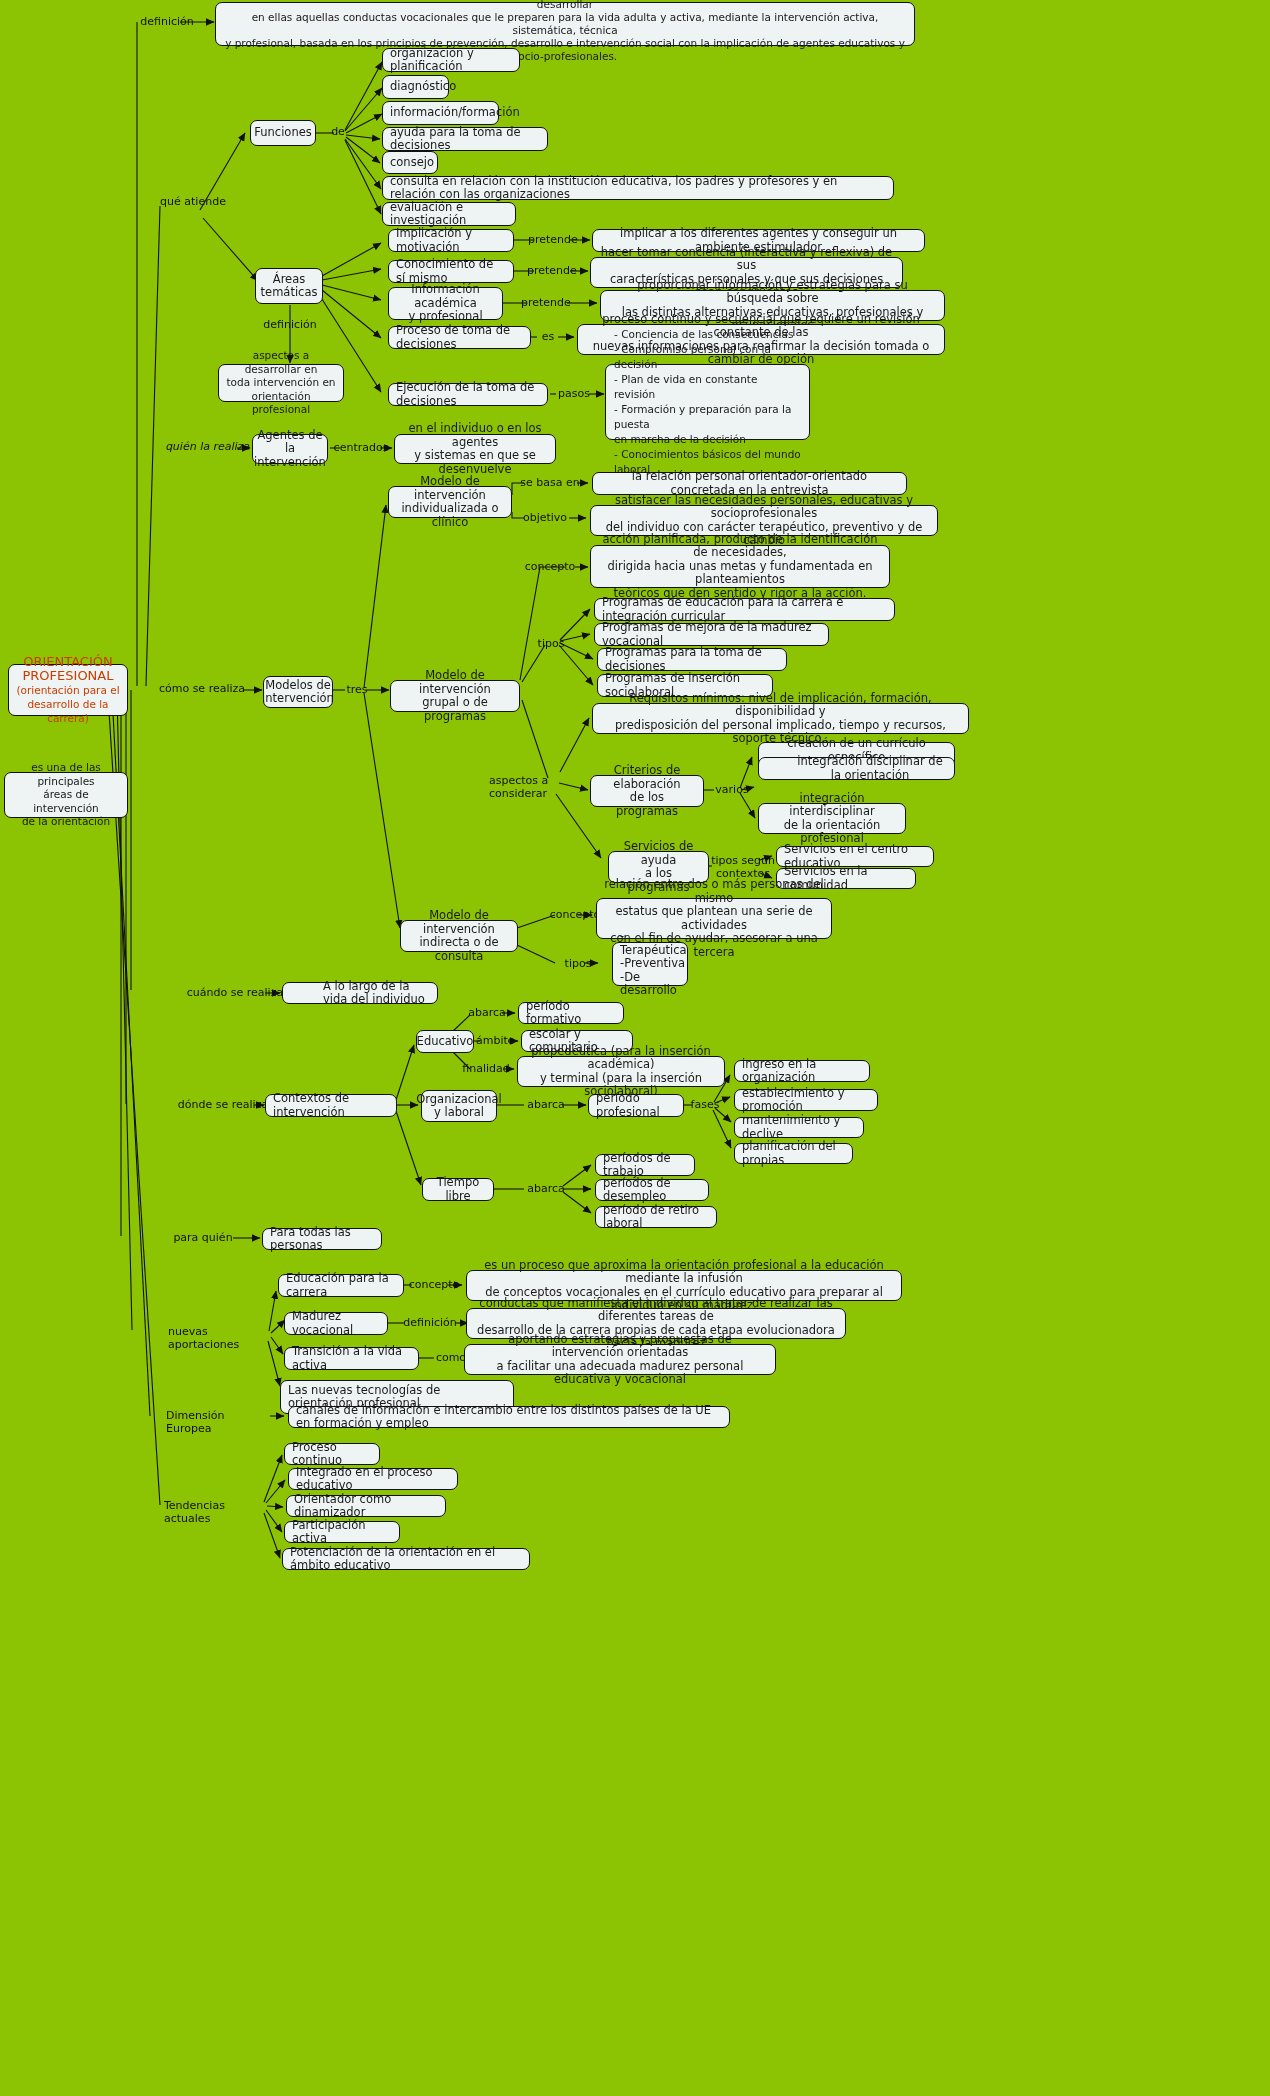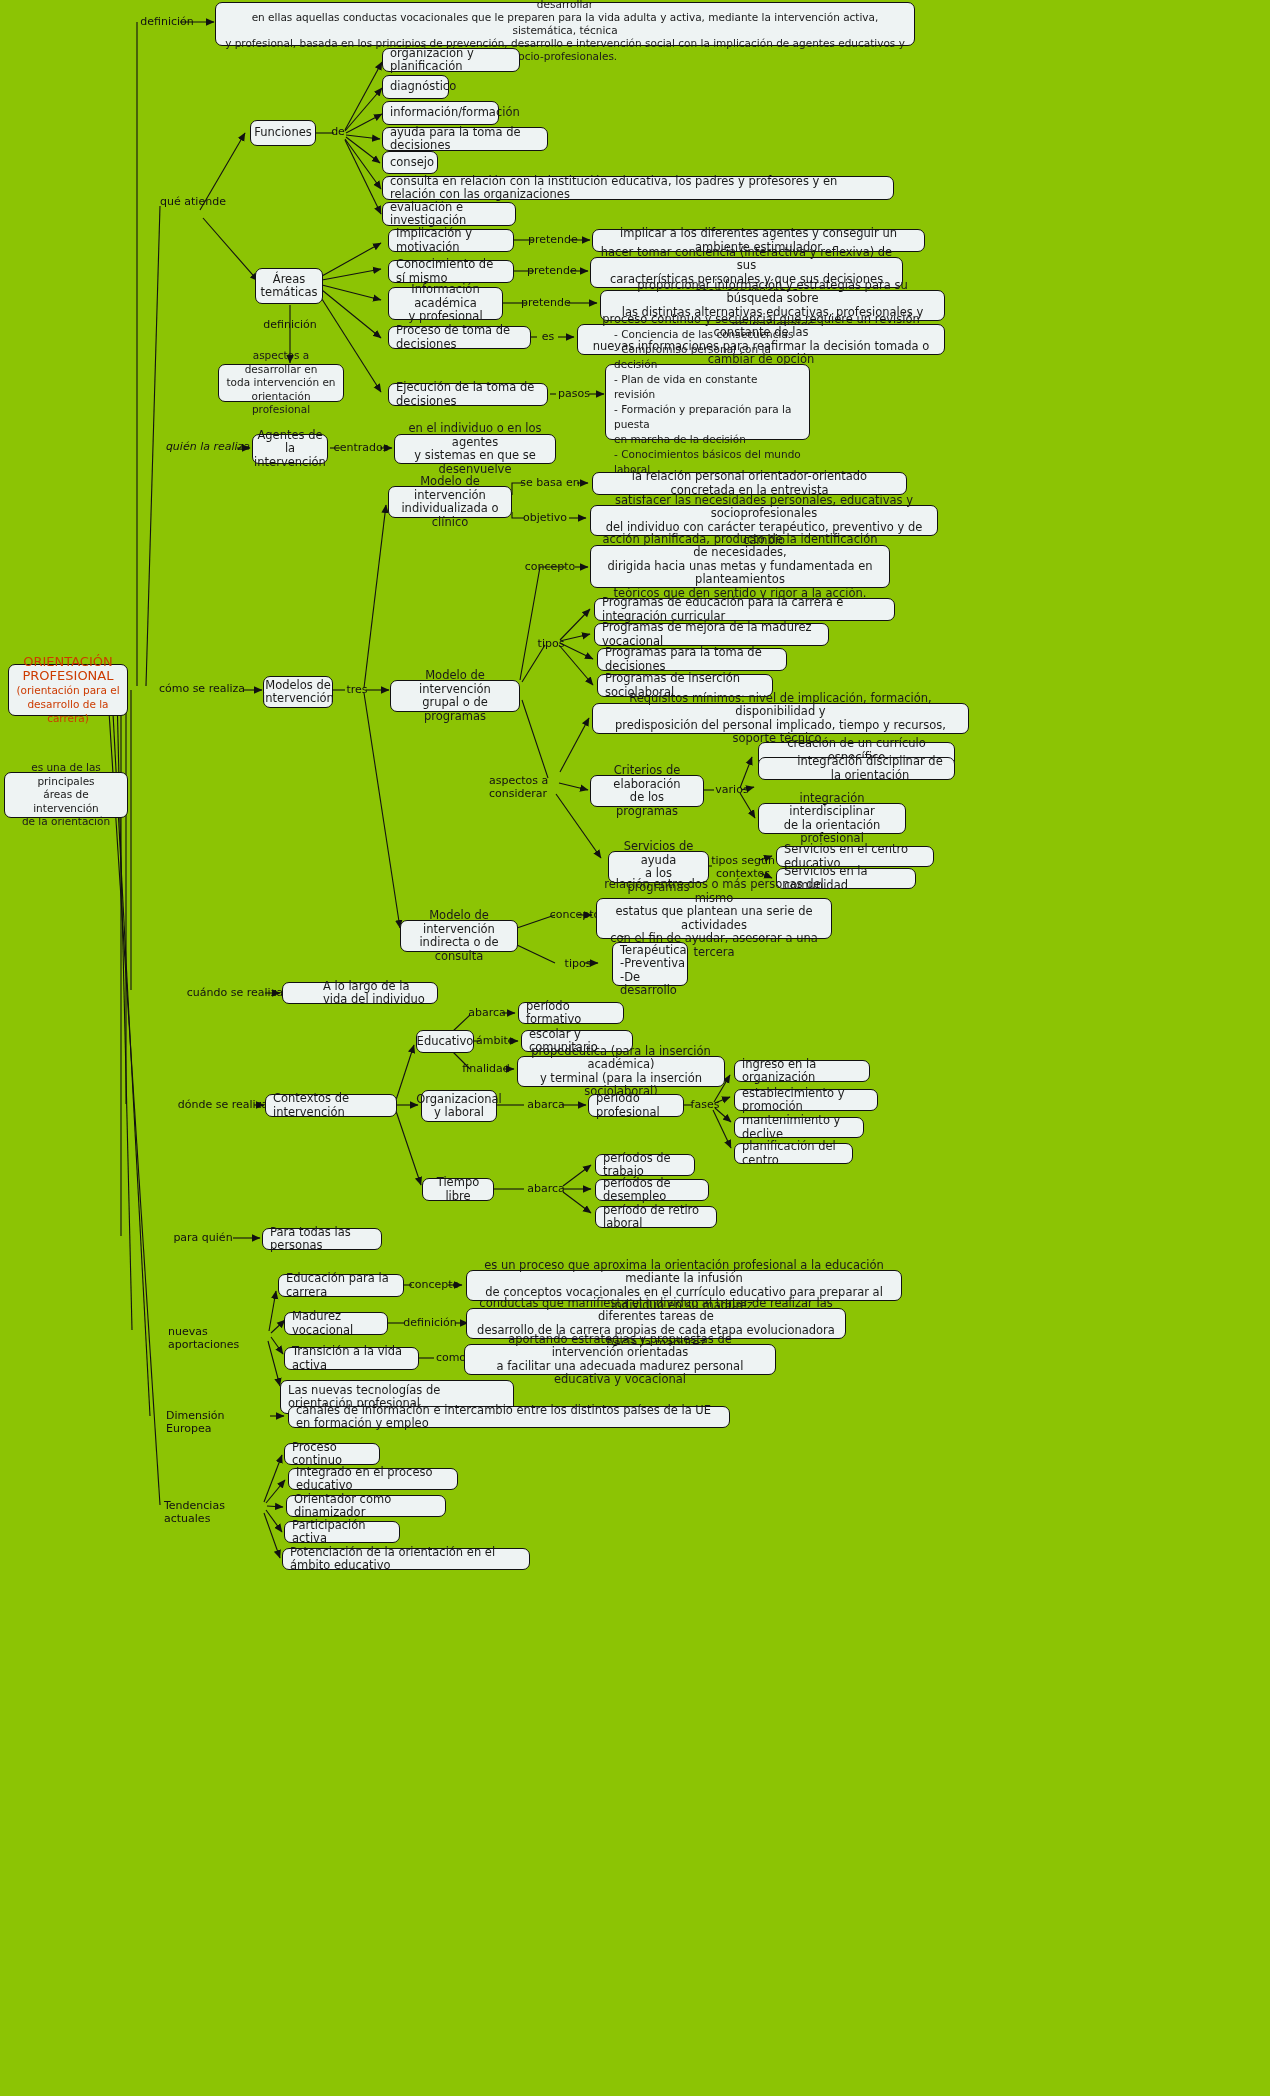--- a/index.html
+++ b/index.html
@@ -361,21 +361,21 @@
 
   <div class="node" style="left:421px;top:1090px;width:76px;height:32px;">Organizacional
 y laboral</div>
   <div class="linklabel" style="left:525px;top:1099px;width:42px;">abarca</div>
   <div class="node left" style="left:588px;top:1094px;width:96px;height:23px;">período profesional</div>
   <div class="linklabel" style="left:688px;top:1099px;width:34px;">fases</div>
 
   <div class="node left" style="left:734px;top:1060px;width:136px;height:22px;">ingreso en la organización</div>
   <div class="node left" style="left:734px;top:1089px;width:144px;height:22px;">establecimiento y promoción</div>
   <div class="node left" style="left:734px;top:1117px;width:130px;height:21px;">mantenimiento y declive</div>
-  <div class="node left" style="left:734px;top:1143px;width:119px;height:21px;">planificación del centro</div>
+  <div class="node left" style="left:734px;top:1143px;width:119px;height:21px;">planificación del propias</div>
 
   <div class="node" style="left:422px;top:1178px;width:72px;height:23px;">Tiempo libre</div>
   <div class="linklabel" style="left:525px;top:1183px;width:42px;">abarca</div>
   <div class="node left" style="left:595px;top:1154px;width:100px;height:22px;">períodos de trabajo</div>
   <div class="node left" style="left:595px;top:1179px;width:114px;height:22px;">períodos de desempleo</div>
   <div class="node left" style="left:595px;top:1206px;width:122px;height:22px;">período de retiro laboral</div>
 
   <div class="linklabel" style="left:172px;top:1232px;width:62px;">para quién</div>
   <div class="node left" style="left:262px;top:1228px;width:120px;height:22px;">Para todas las personas</div>
 

